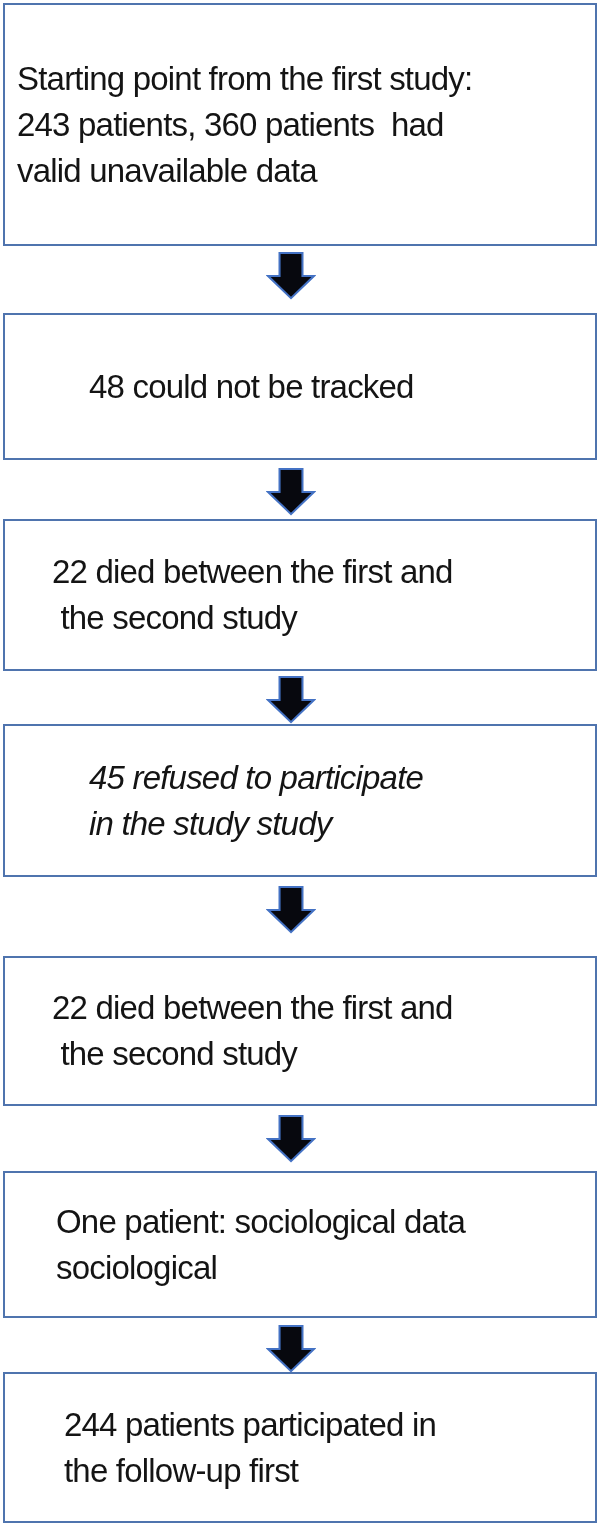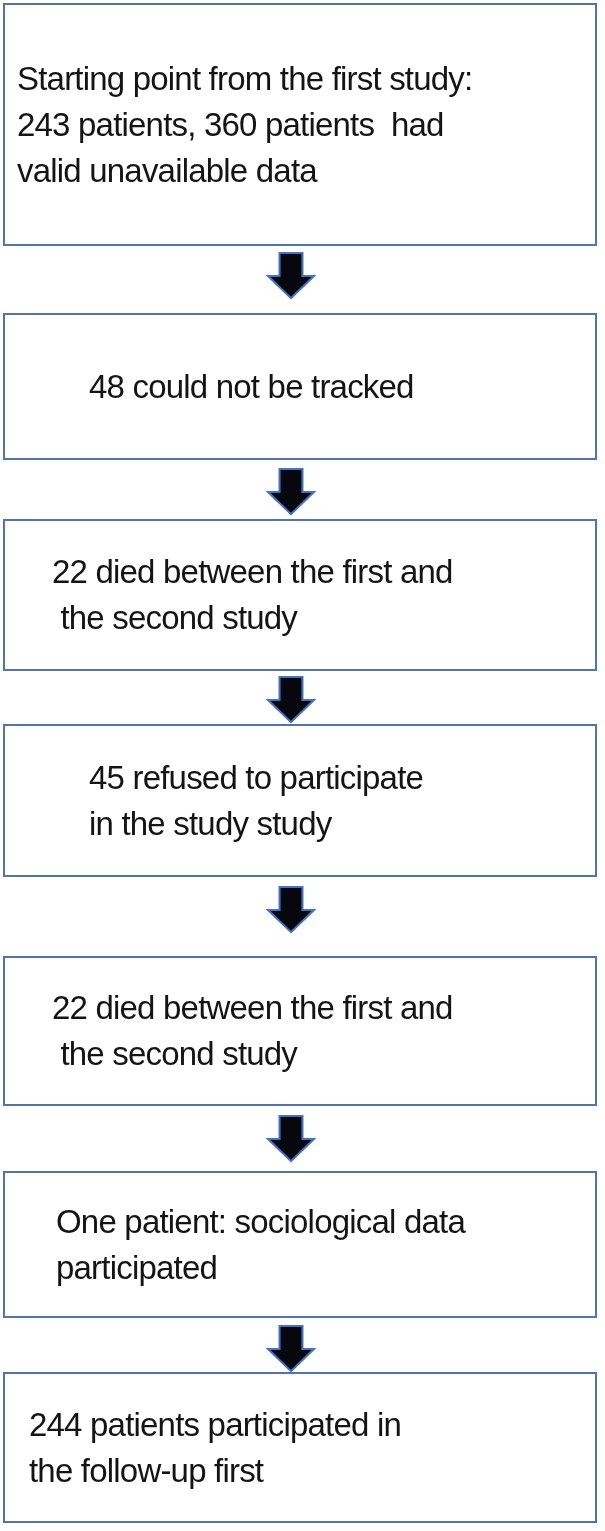--- a/index.html
+++ b/index.html
@@ -29,24 +29,24 @@
     font-size: 33px;
     line-height: 46px;
     letter-spacing: -0.8px;
   }
   .flow-box .line {
     white-space: pre-wrap;
   }
   .b1 { top: 3px;    height: 243px; padding-left: 12px; }
   .b2 { top: 313px;  height: 147px; padding-left: 84px; }
   .b3 { top: 519px;  height: 152px; padding-left: 47px; }
-  .b4 { top: 724px;  height: 153px; padding-left: 84px; }
+  .b4 { top: 724px;  height: 153px; padding-left: 84px; font-style: italic; }
   .b5 { top: 956px;  height: 150px; padding-left: 47px; }
   .b6 { top: 1171px; height: 147px; padding-left: 51px; justify-content: center; }
-  .b7 { top: 1372px; height: 151px; padding-left: 24px; }
+  .b7 { top: 1372px; height: 151px; padding-left: 59px; }
 
   .flow-arrow {
     position: absolute;
     left: 266px;
     width: 50px;
     height: 48px;
   }
   .a1 { top: 252px; }
   .a2 { top: 468px; }
   .a3 { top: 676px; }
@@ -99,21 +99,21 @@
     <div class="line">22 died between the first and</div>
     <div class="line"> the second study</div>
   </div>
 
   <svg class="flow-arrow a5" viewBox="0 0 48 50" preserveAspectRatio="none">
     <path d="M13 1 H35 V25 H46 L24 48 L2 25 H13 Z" fill="#07080e" stroke="#4472c4" stroke-width="2" stroke-linejoin="miter"></path>
   </svg>
 
   <div class="flow-box b6">
     <div class="line">One patient: sociological data</div>
-    <div class="line">participated</div>
+    <div class="line">sociological</div>
   </div>
 
   <svg class="flow-arrow a6" viewBox="0 0 48 50" preserveAspectRatio="none">
     <path d="M13 1 H35 V25 H46 L24 48 L2 25 H13 Z" fill="#07080e" stroke="#4472c4" stroke-width="2" stroke-linejoin="miter"></path>
   </svg>
 
   <div class="flow-box b7">
     <div class="line">244 patients participated in</div>
     <div class="line">the follow-up first</div>
   </div>

